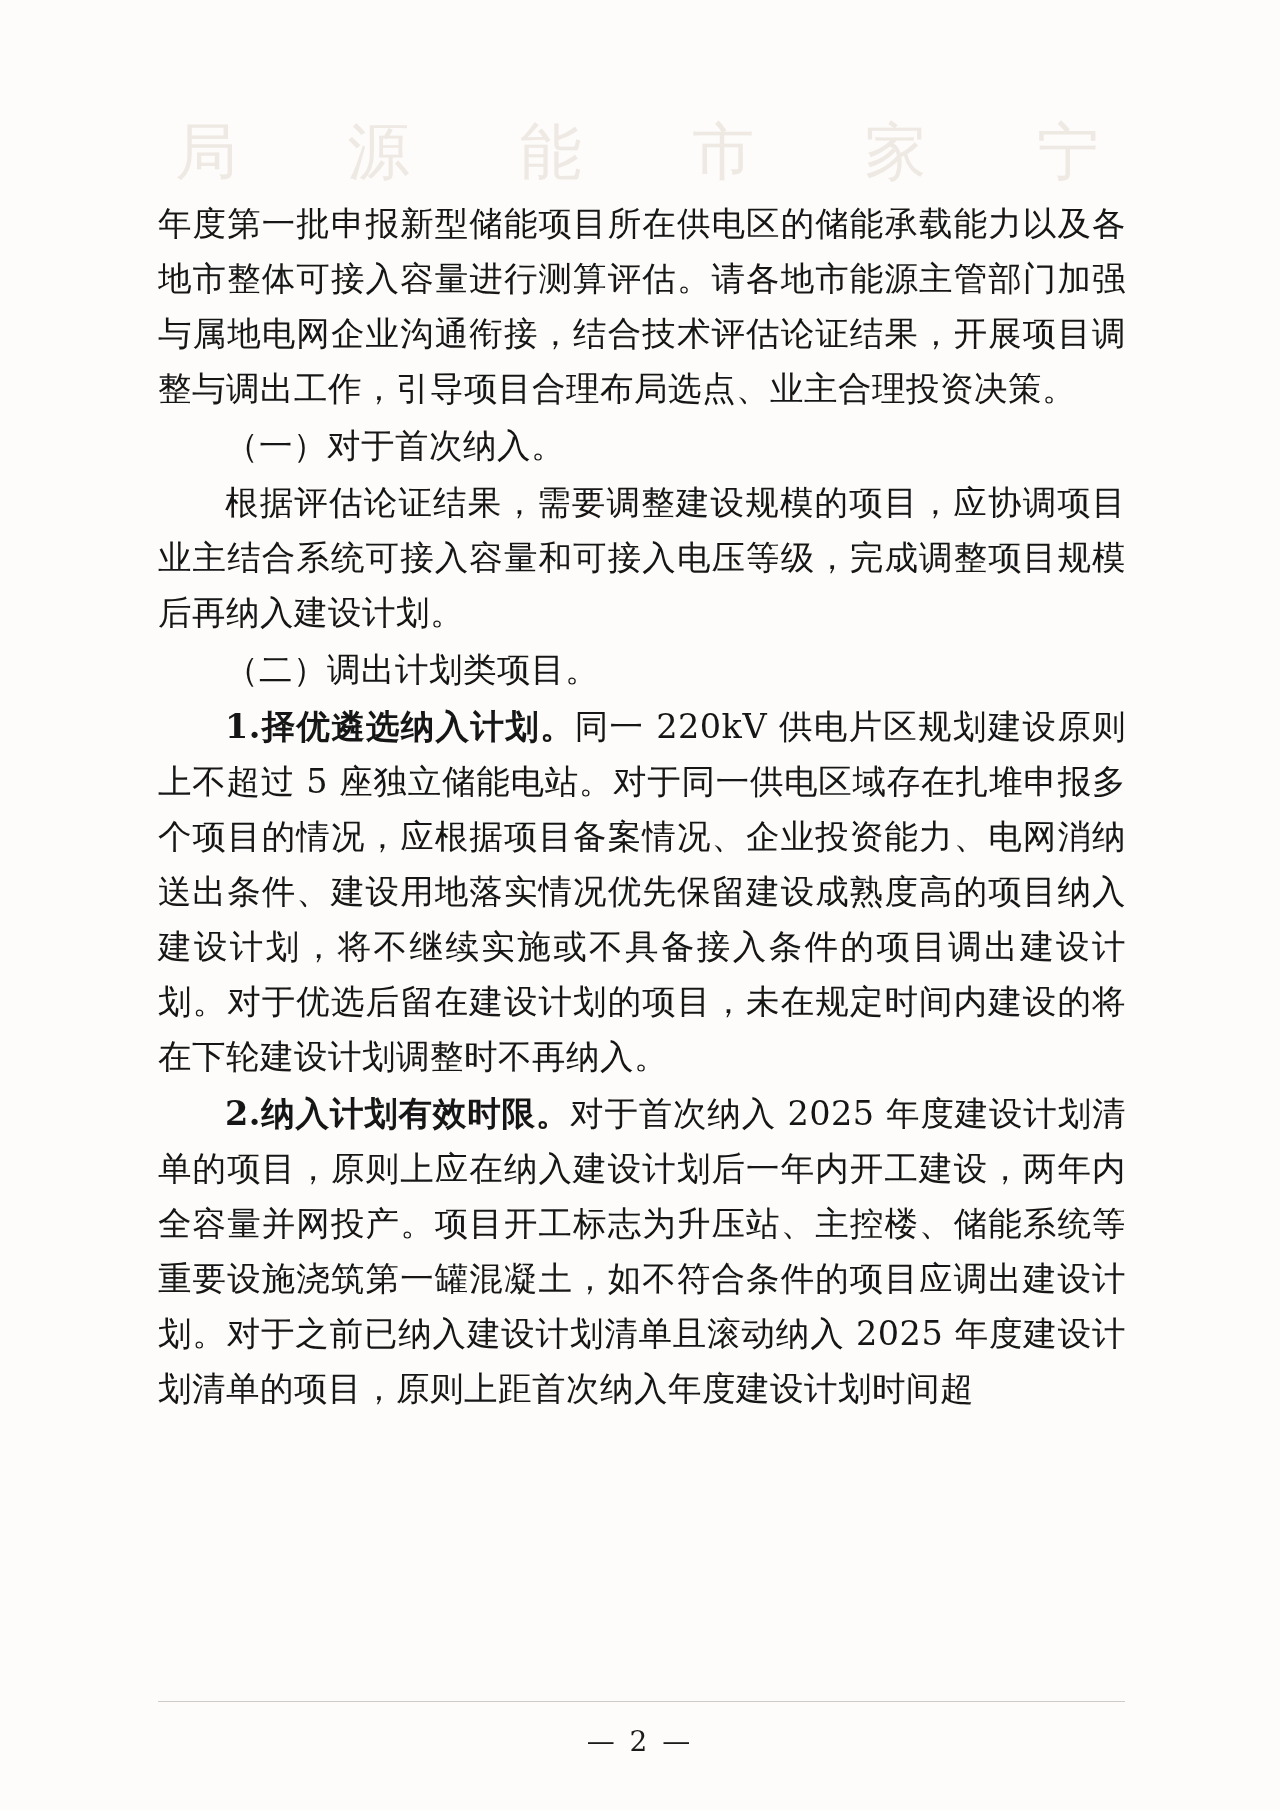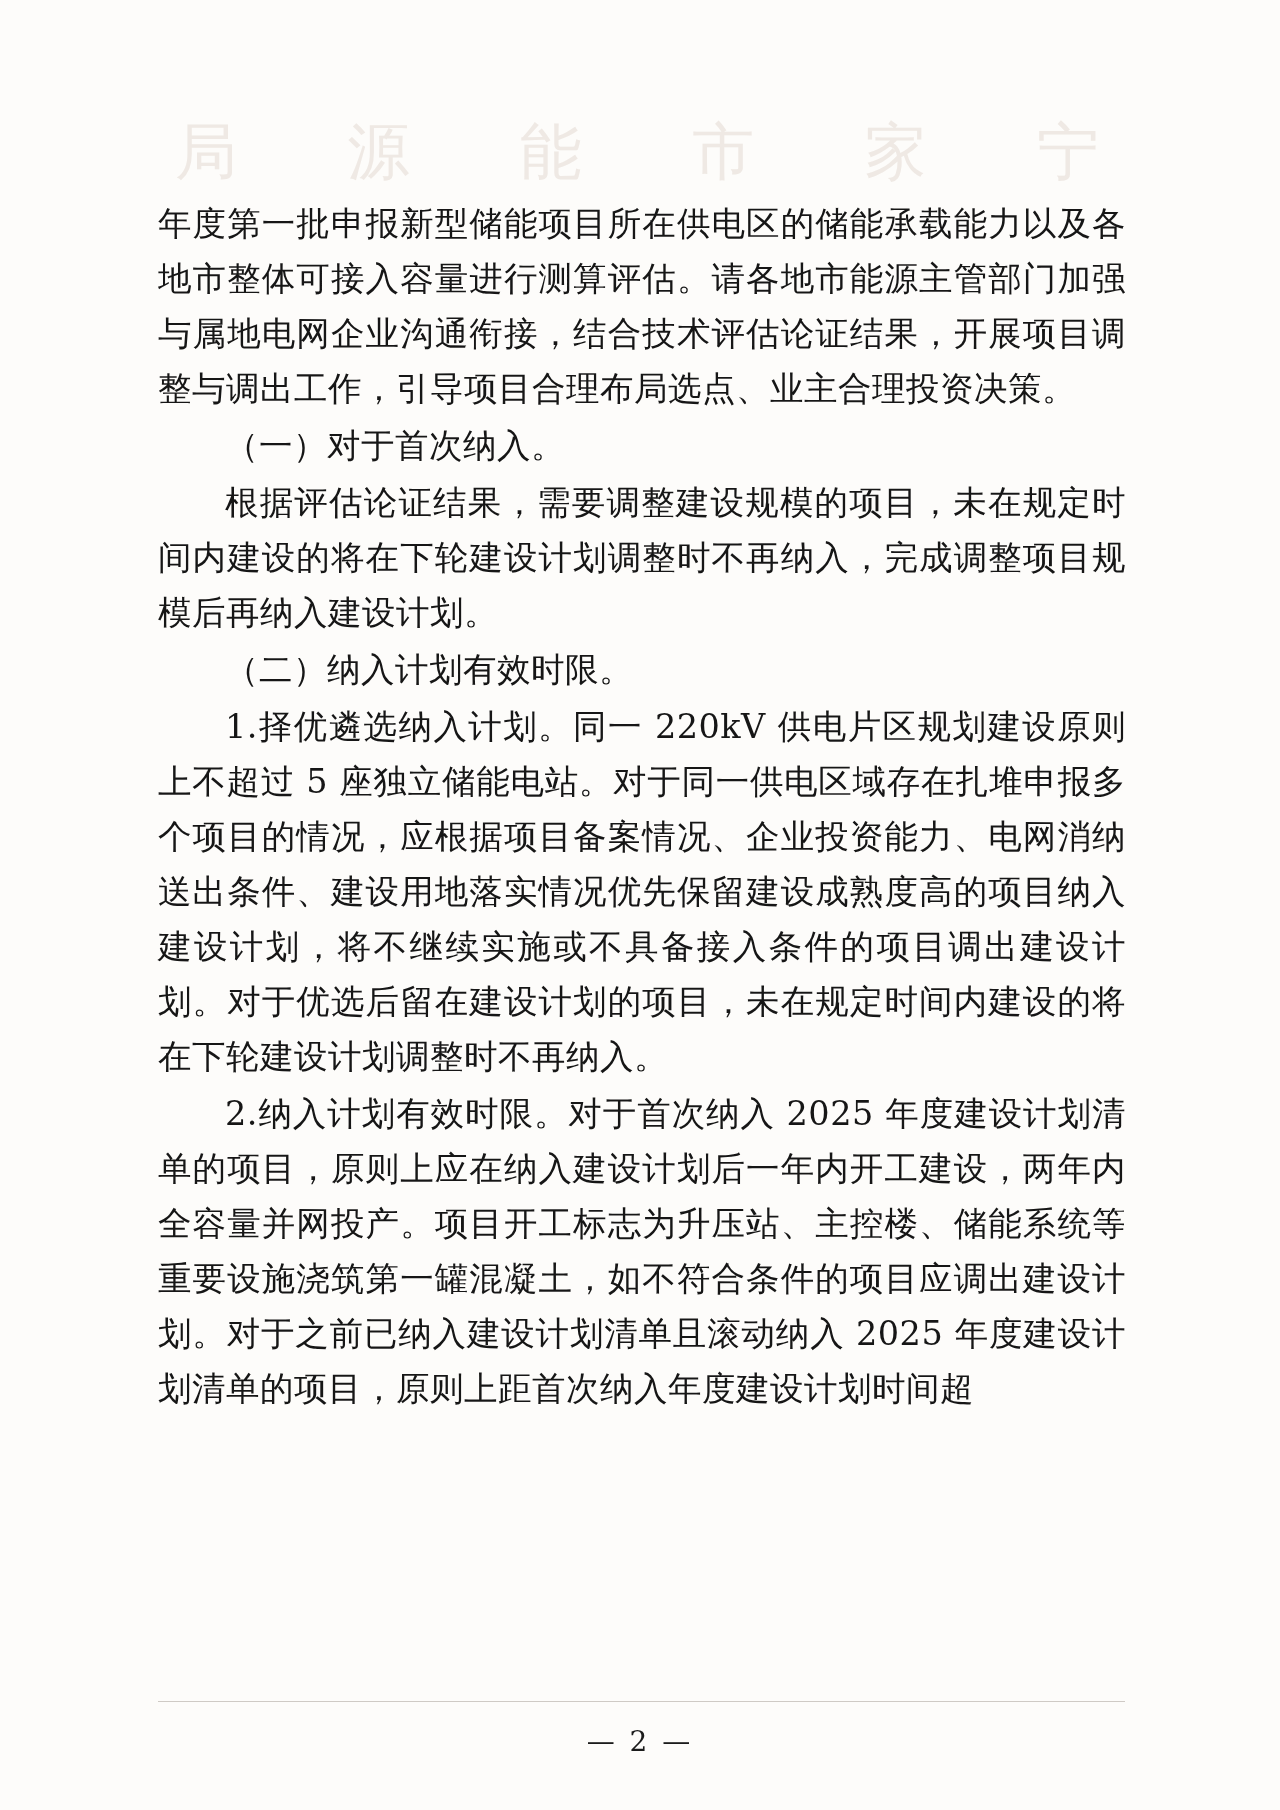--- a/index.html
+++ b/index.html
@@ -43,21 +43,21 @@
     text-align: justify;
     text-justify: inter-ideograph;
     margin: 0 0 2px 0;
     letter-spacing: 0.5px;
     color: #161616;
   }
   .indent {
     text-indent: 67px;
   }
   .bold-lead {
-    font-weight: normal;
+    font-weight: bold;
   }
   .footer {
     position: absolute;
     left: 0;
     right: 0;
     bottom: 52px;
     text-align: center;
     font-size: 28px;
     color: #1b1b1b;
     letter-spacing: 3px;
@@ -85,23 +85,23 @@
     <span>家</span>
     <span>宁</span>
   </div>
 
   <div class="content">
 
     <p class="para">年度第一批申报新型储能项目所在供电区的储能承载能力以及各地市整体可接入容量进行测算评估。请各地市能源主管部门加强与属地电网企业沟通衔接，结合技术评估论证结果，开展项目调整与调出工作，引导项目合理布局选点、业主合理投资决策。</p>
 
     <p class="para indent">（一）对于首次纳入。</p>
 
-    <p class="para indent">根据评估论证结果，需要调整建设规模的项目，未在规定时间内建设的将在下轮建设计划调整时不再纳入，完成调整项目规模后再纳入建设计划。</p>
+    <p class="para indent">根据评估论证结果，需要调整建设规模的项目，应协调项目业主结合系统可接入容量和可接入电压等级，完成调整项目规模后再纳入建设计划。</p>
 
-    <p class="para indent">（二）纳入计划有效时限。</p>
+    <p class="para indent">（二）调出计划类项目。</p>
 
     <p class="para indent"><span class="bold-lead">1.择优遴选纳入计划。</span><span>同一 220kV 供电片区规划建设原则上不超过 5 座独立储能电站。对于同一供电区域存在扎堆申报多个项目的情况，应根据项目备案情况、企业投资能力、电网消纳送出条件、建设用地落实情况优先保留建设成熟度高的项目纳入建设计划，将不继续实施或不具备接入条件的项目调出建设计划。对于优选后留在建设计划的项目，未在规定时间内建设的将在下轮建设计划调整时不再纳入。</span></p>
 
     <p class="para indent"><span class="bold-lead">2.纳入计划有效时限。</span><span>对于首次纳入 2025 年度建设计划清单的项目，原则上应在纳入建设计划后一年内开工建设，两年内全容量并网投产。项目开工标志为升压站、主控楼、储能系统等重要设施浇筑第一罐混凝土，如不符合条件的项目应调出建设计划。对于之前已纳入建设计划清单且滚动纳入 2025 年度建设计划清单的项目，原则上距首次纳入年度建设计划时间超</span></p>
 
   </div>
 
   <div class="page-rule"></div>
   <div class="footer">— 2 —</div>
 

